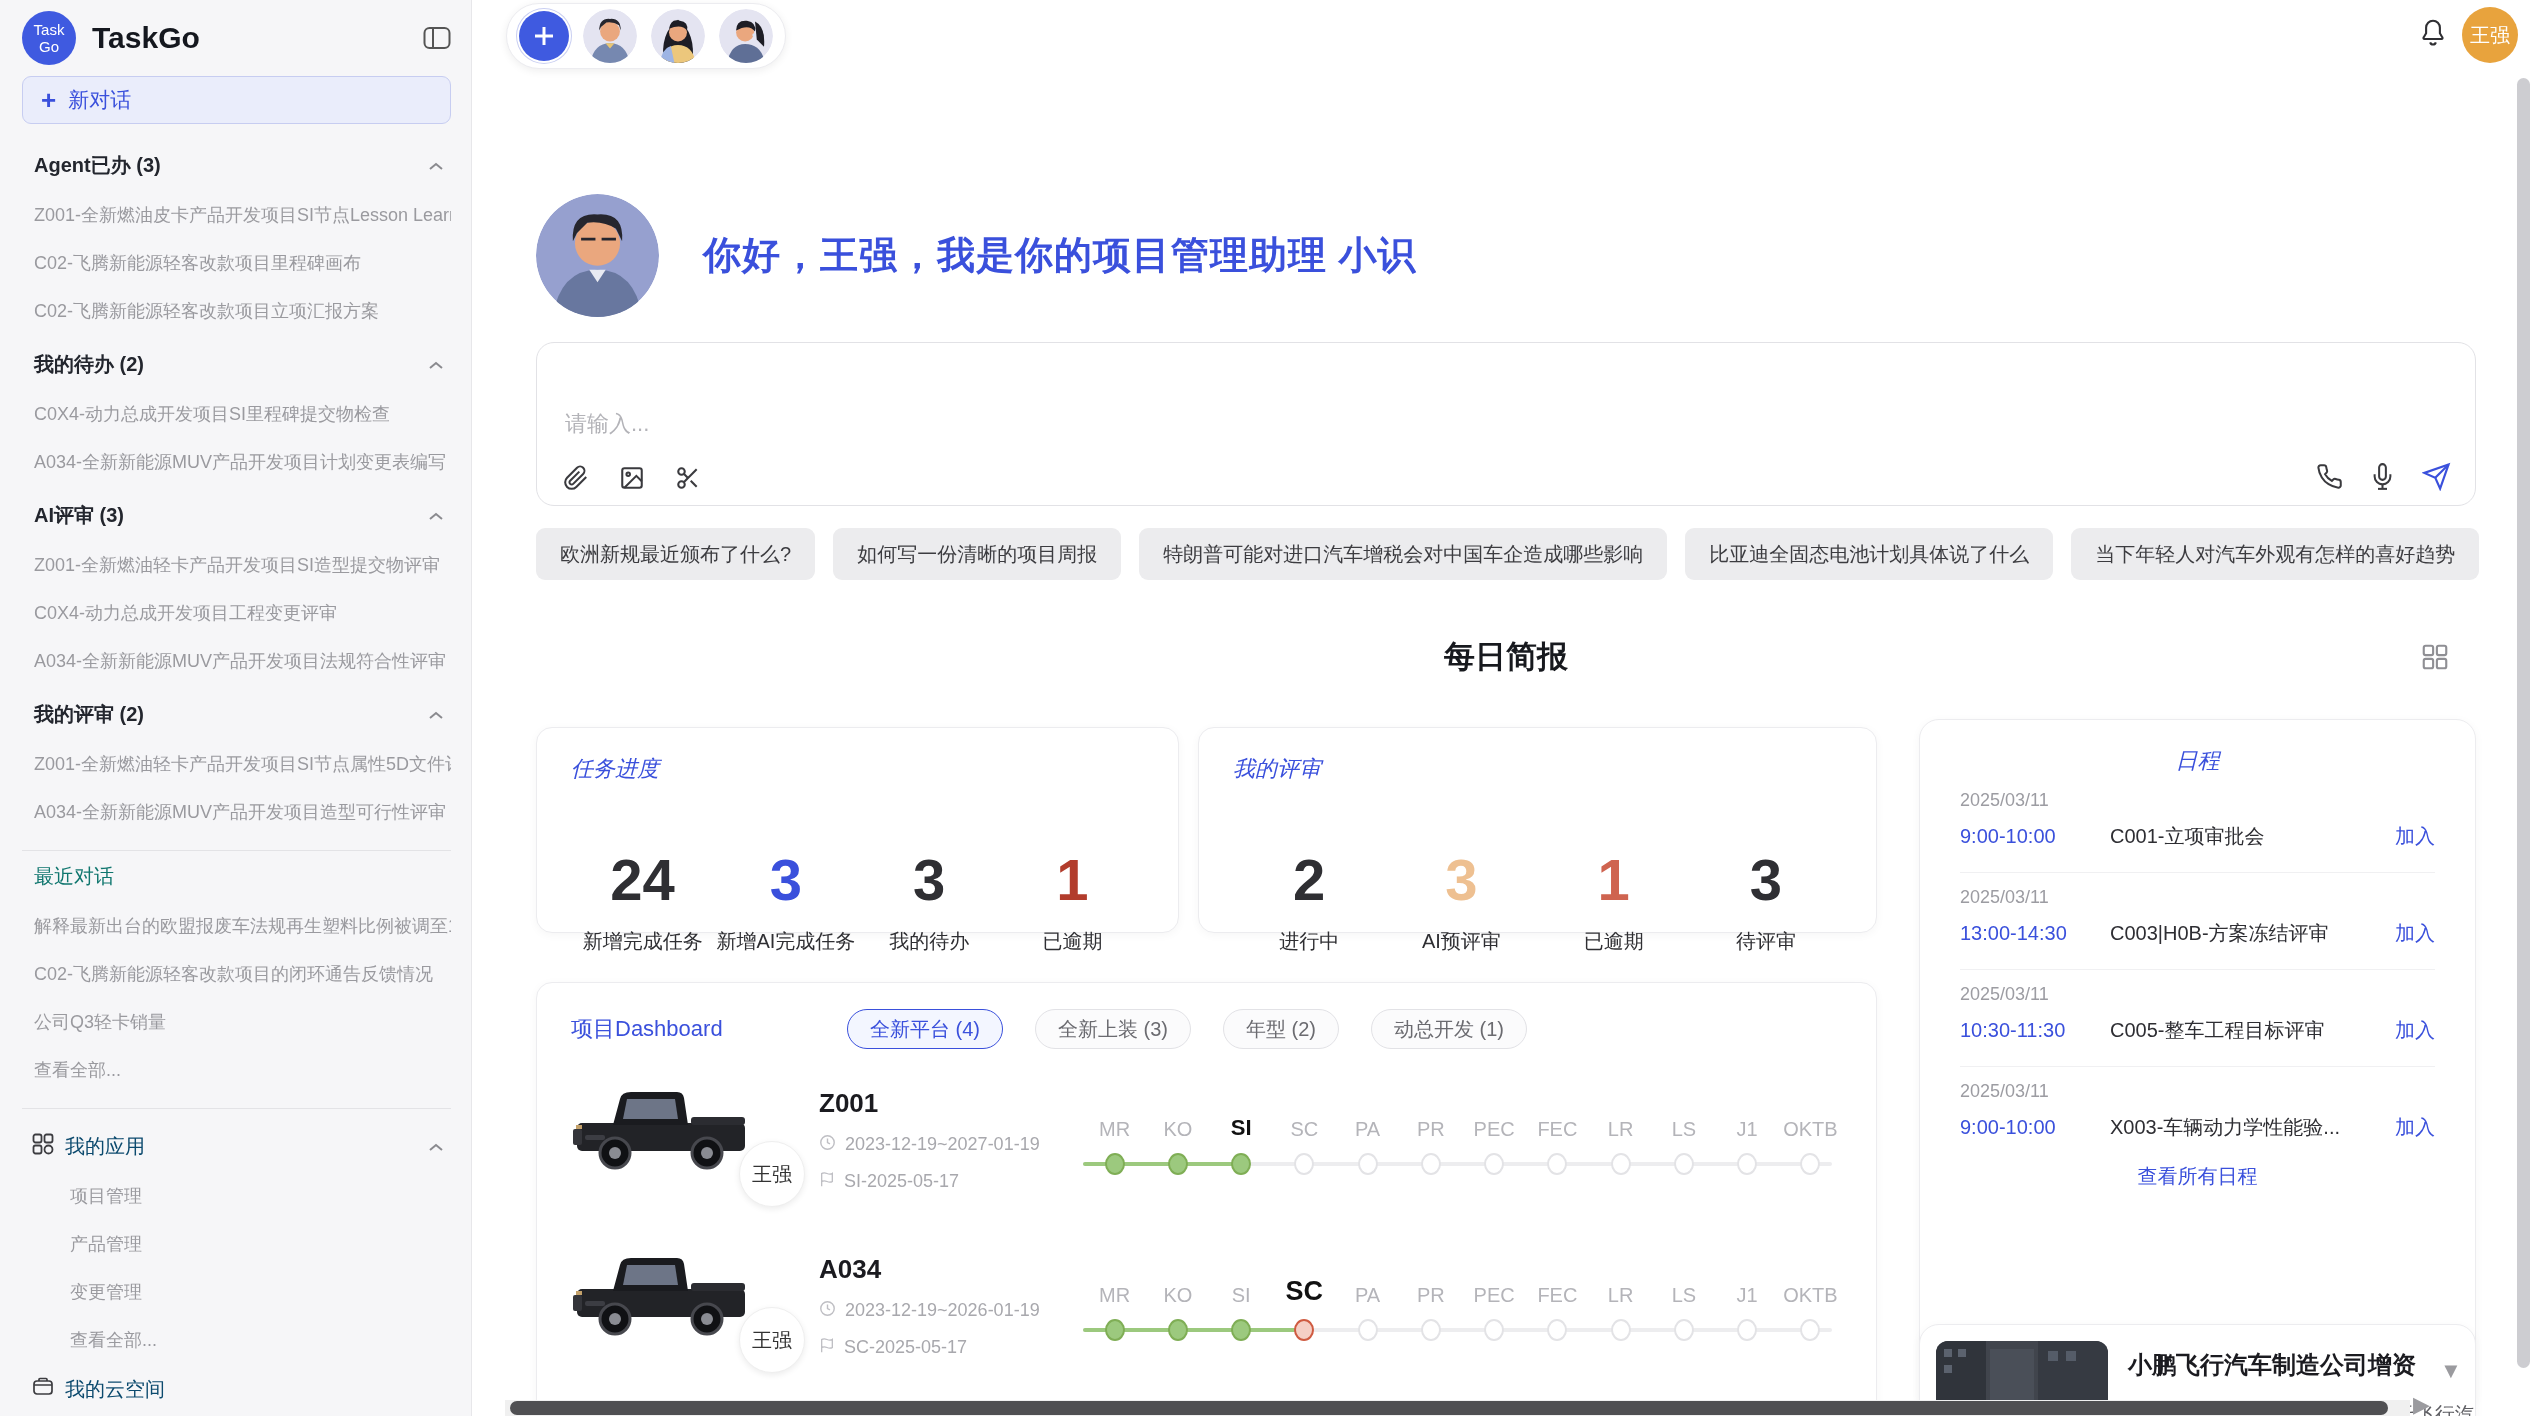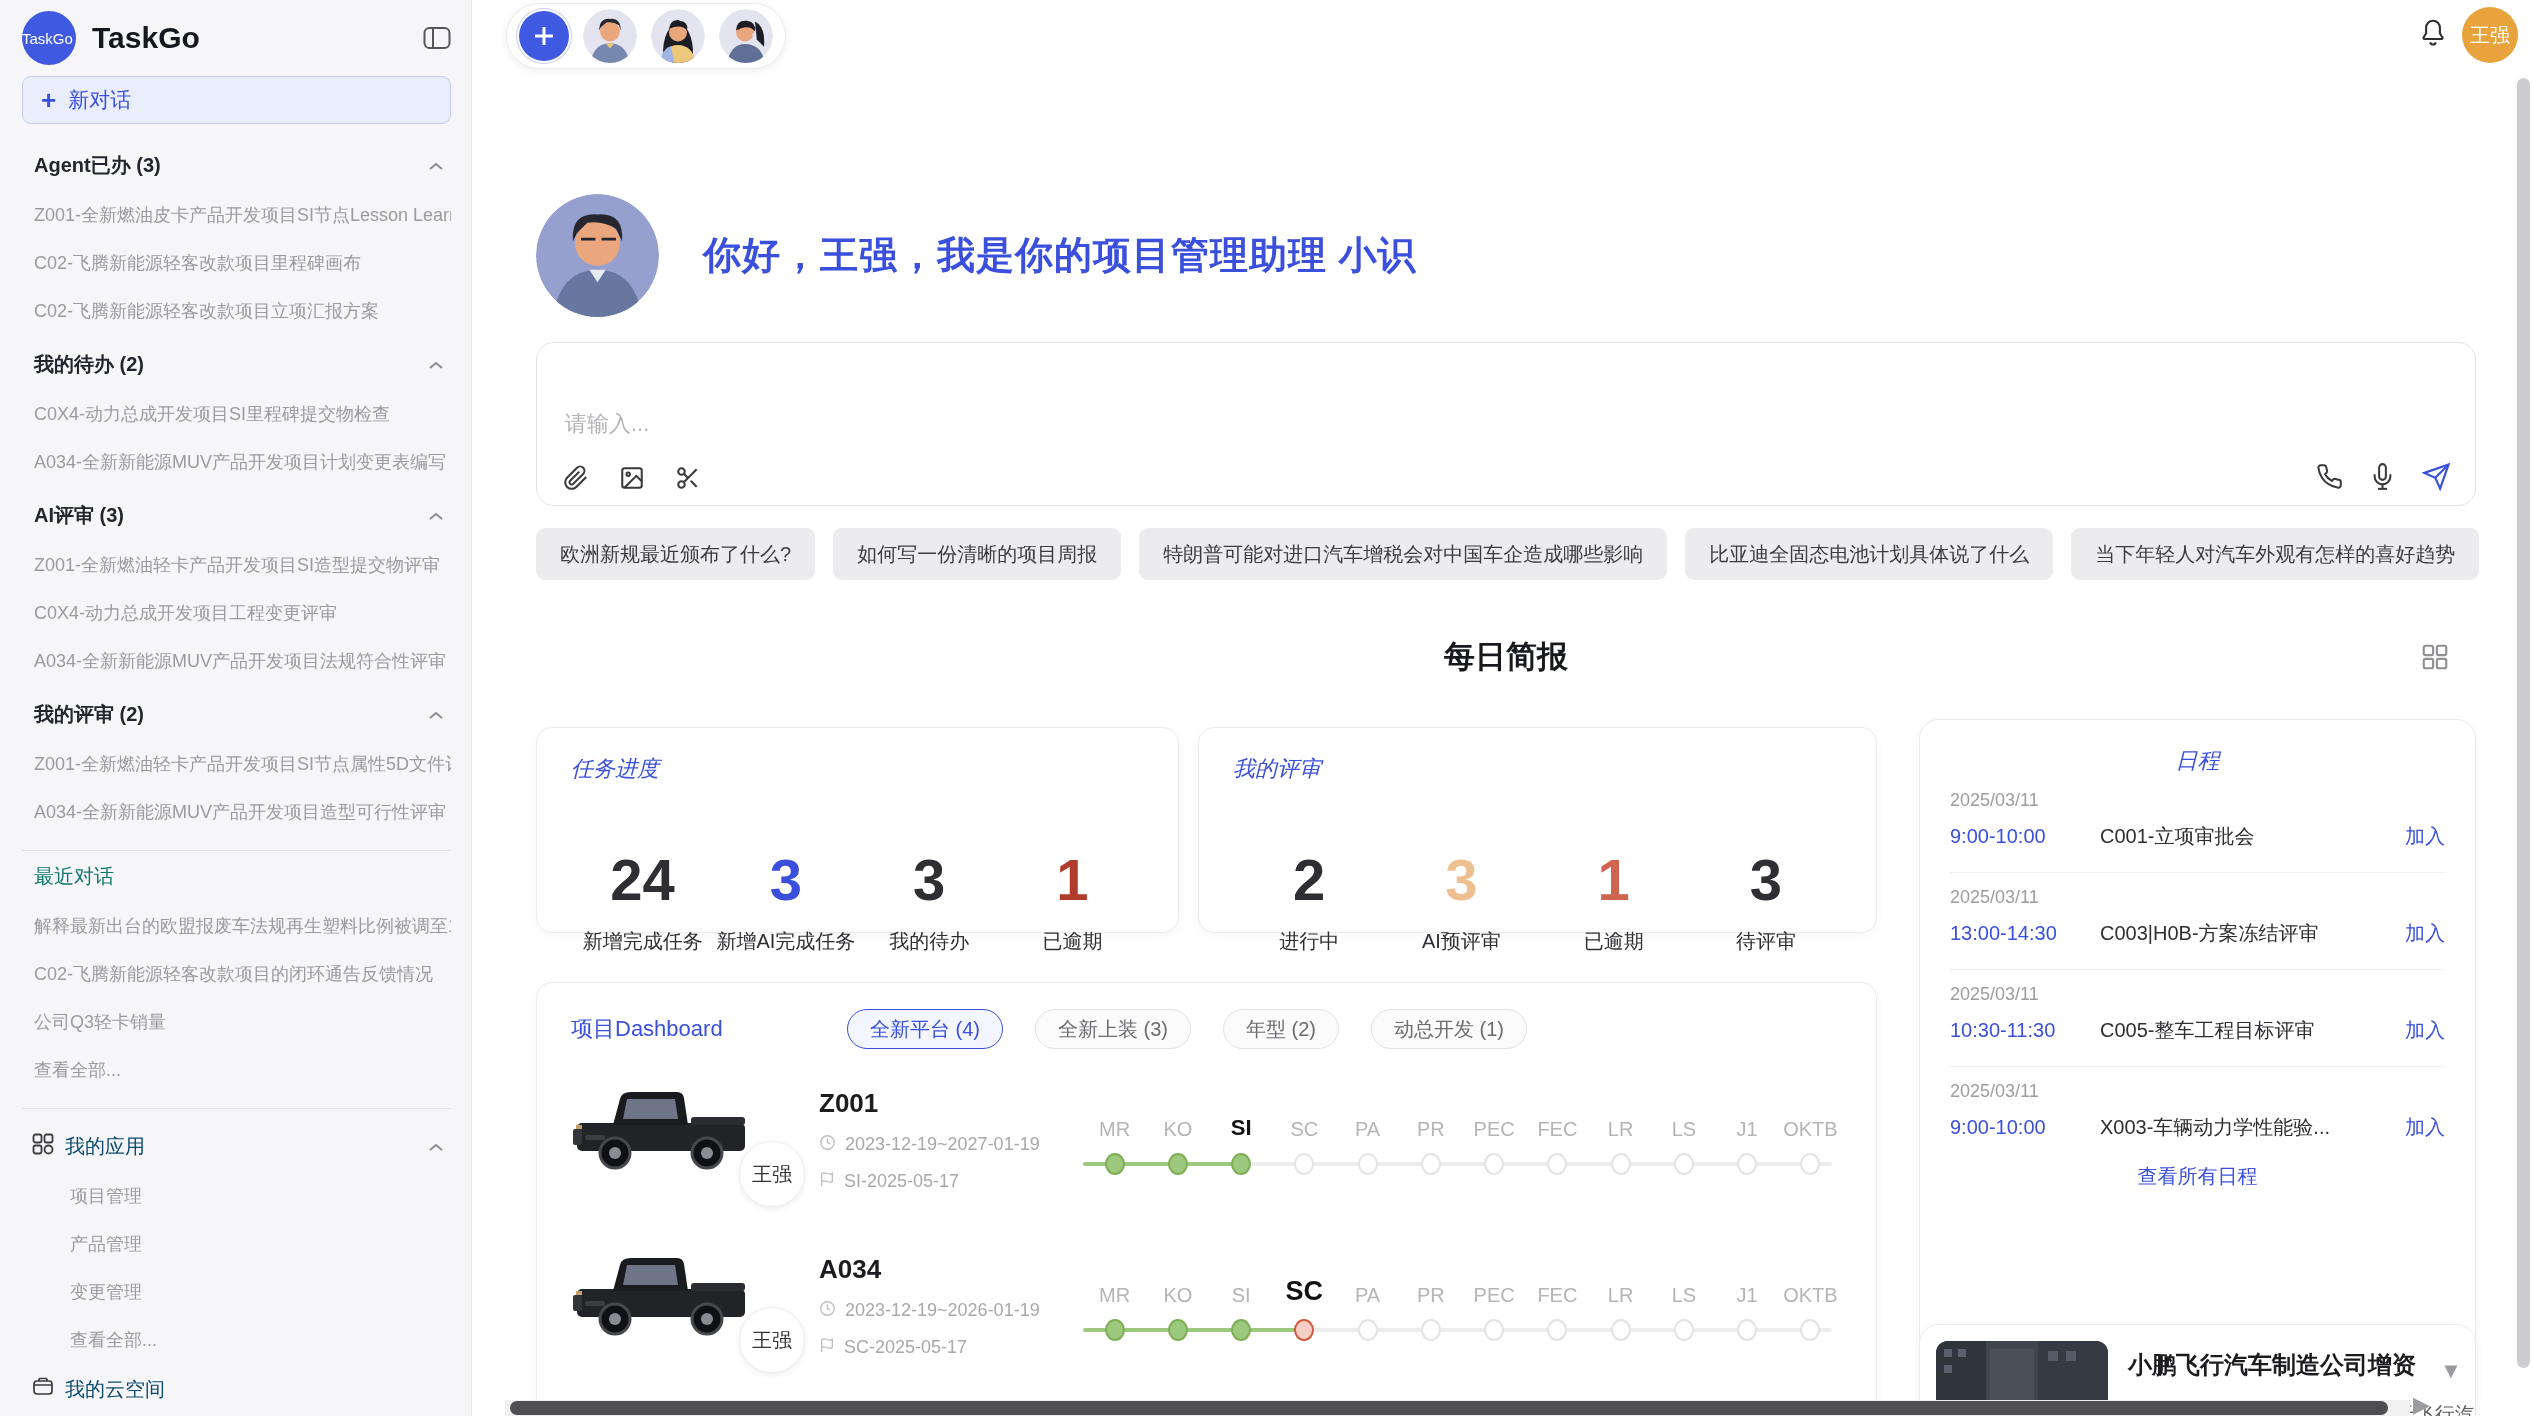--- a/index.html
+++ b/index.html
@@ -6,21 +6,21 @@
   * { margin:0; padding:0; box-sizing:border-box; }
   html,body { background:#fff; }
   body { font-family:"Liberation Sans","DejaVu Sans",sans-serif; }
   #canvas { position:relative; width:2532px; height:1416px; overflow:hidden; background:#fff; }
 
   
   #sidebar { position:absolute; left:0; top:0; width:472px; height:1416px;
     background:#f6f6f8; border-right:1px solid #e7e7ea; padding:0 20px 0 22px; overflow:hidden; }
   .logo-row { display:flex; align-items:center; padding-top:12px; height:64px; }
   .logo-circle { width:54px; height:54px; border-radius:50%; background:#3f5ae0; color:#fff;
-    display:flex; align-items:center; justify-content:flex-start;
+    display:flex; flex-direction:column; align-items:center; justify-content:center;
     font-size:15px; line-height:17px; flex:0 0 auto; }
   .logo-title { font-size:30px; font-weight:bold; color:#15181f; margin-left:16px; }
   .panel-toggle { margin-left:auto; cursor:pointer; display:flex; }
   .new-chat { margin-top:12px; height:48px; border:1px solid #c7cdf1; background:#eaedfb;
     border-radius:9px; display:flex; align-items:center; gap:12px; padding:0 18px;
     color:#3a50dc; font-size:21px; cursor:pointer; }
   .new-chat .plus { font-size:26px; line-height:26px; font-weight:bold; }
   .sb-section { margin-top:28px; }
   .sb-header { display:flex; align-items:center; justify-content:space-between;
     font-size:20px; color:#23262e; font-weight:600; padding:0 6px 0 12px; }
@@ -76,21 +76,21 @@
   .card-title { font-size:22px; color:#3a50dc;font-style:italic; }
 
   #card-tasks   { left:536px;  top:727px; width:643px; height:206px; padding:26px 34px; }
   #card-reviews { left:1198px; top:727px; width:679px; height:206px; padding:26px 34px; }
   .stats-row { display:flex; margin-top:20px; }
   .stat { flex:1; text-align:center;margin-top:44px; }
   .stat-num { font-size:58px; font-weight:600; line-height:64px; }
   .stat-label { margin-top:16px; font-size:20px; color:#2f2f33; }
 
   
-  #card-schedule { left:1919px; top:719px; width:557px; height:694px; border-radius:20px; padding:26px 30px 18px; }
+  #card-schedule { left:1919px; top:719px; width:557px; height:694px; border-radius:20px; padding:26px 40px 18px; }
   #schedule-title { text-align:center; }
   .ev { margin-top:14px; }
   .ev-date { font-size:18px; color:#9c9ca2; }
   .ev-row { display:flex; align-items:center; margin-top:12px; }
   .ev-time { font-size:20px; color:#3a50dc; width:150px; flex:0 0 auto; }
   .ev-name { font-size:20px; color:#2e2e33; flex:1; white-space:nowrap; overflow:hidden; }
   .ev-join { font-size:20px; color:#3a50dc; cursor:pointer; margin-left:12px; }
   .ev-divider { height:1px; background:#f0f0f2; margin-top:22px; }
   #schedule-viewall { text-align:center; font-size:20px; color:#3a50dc; margin-top:22px; cursor:pointer; }
 

